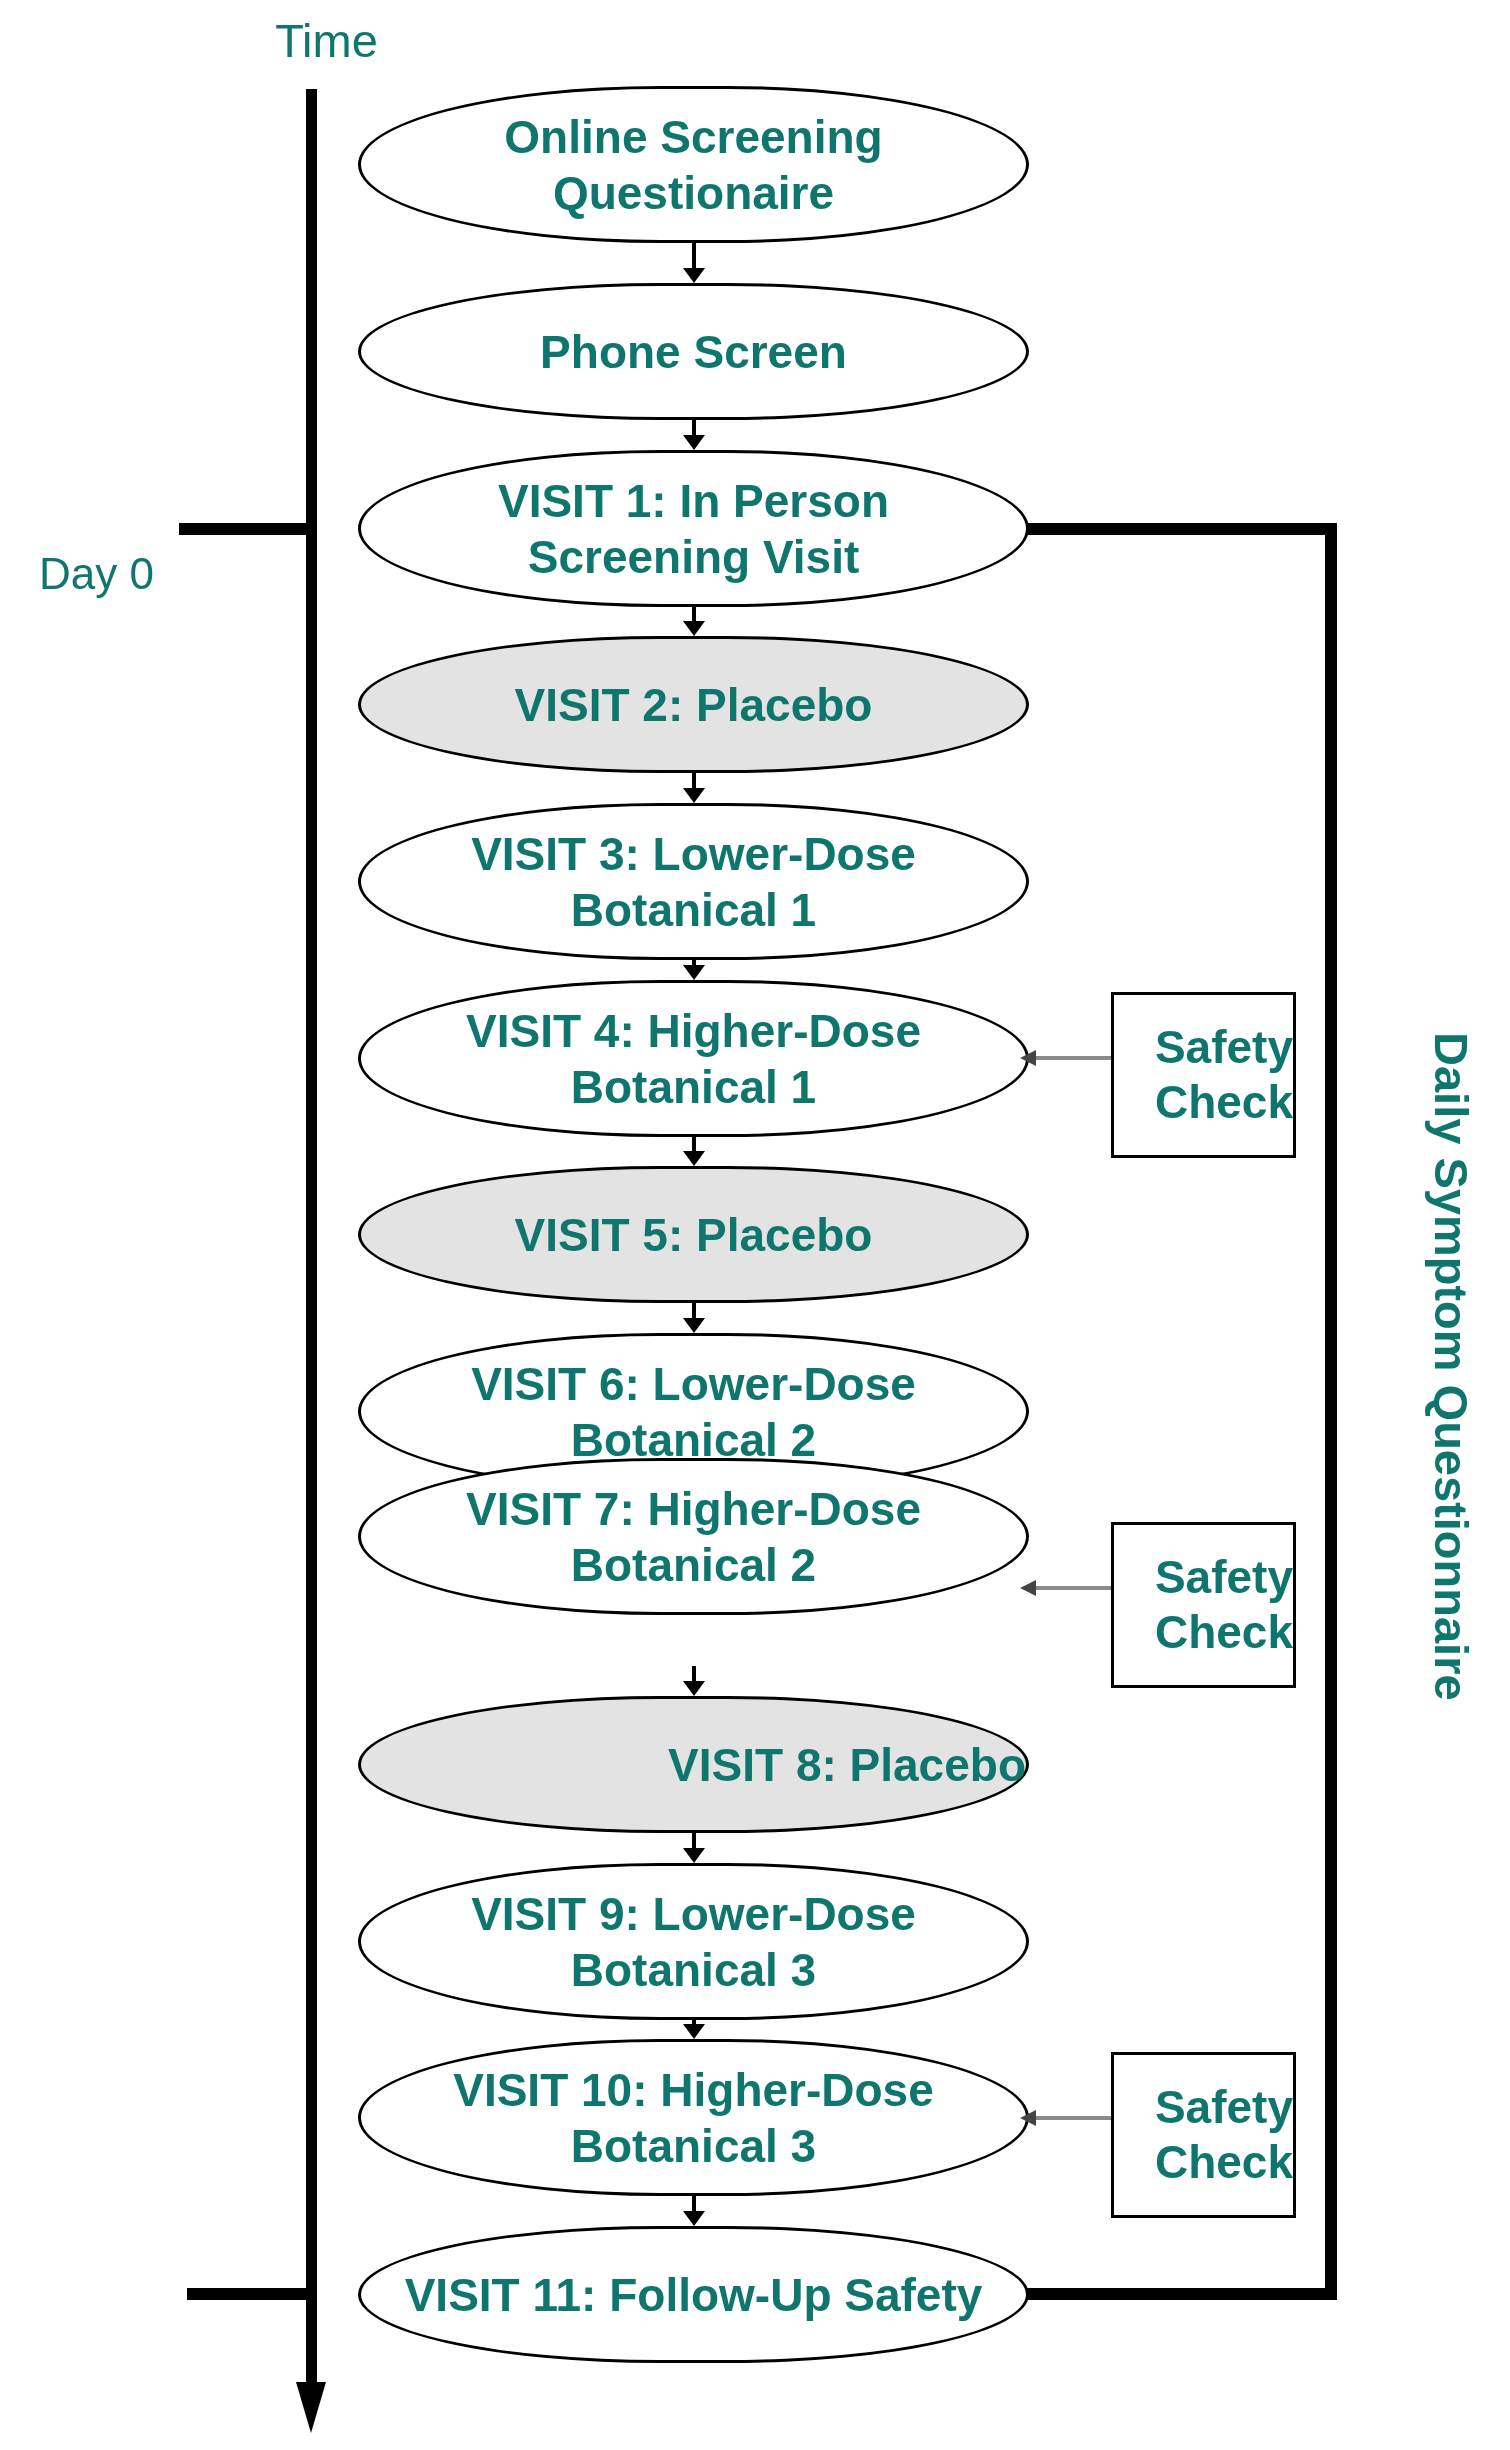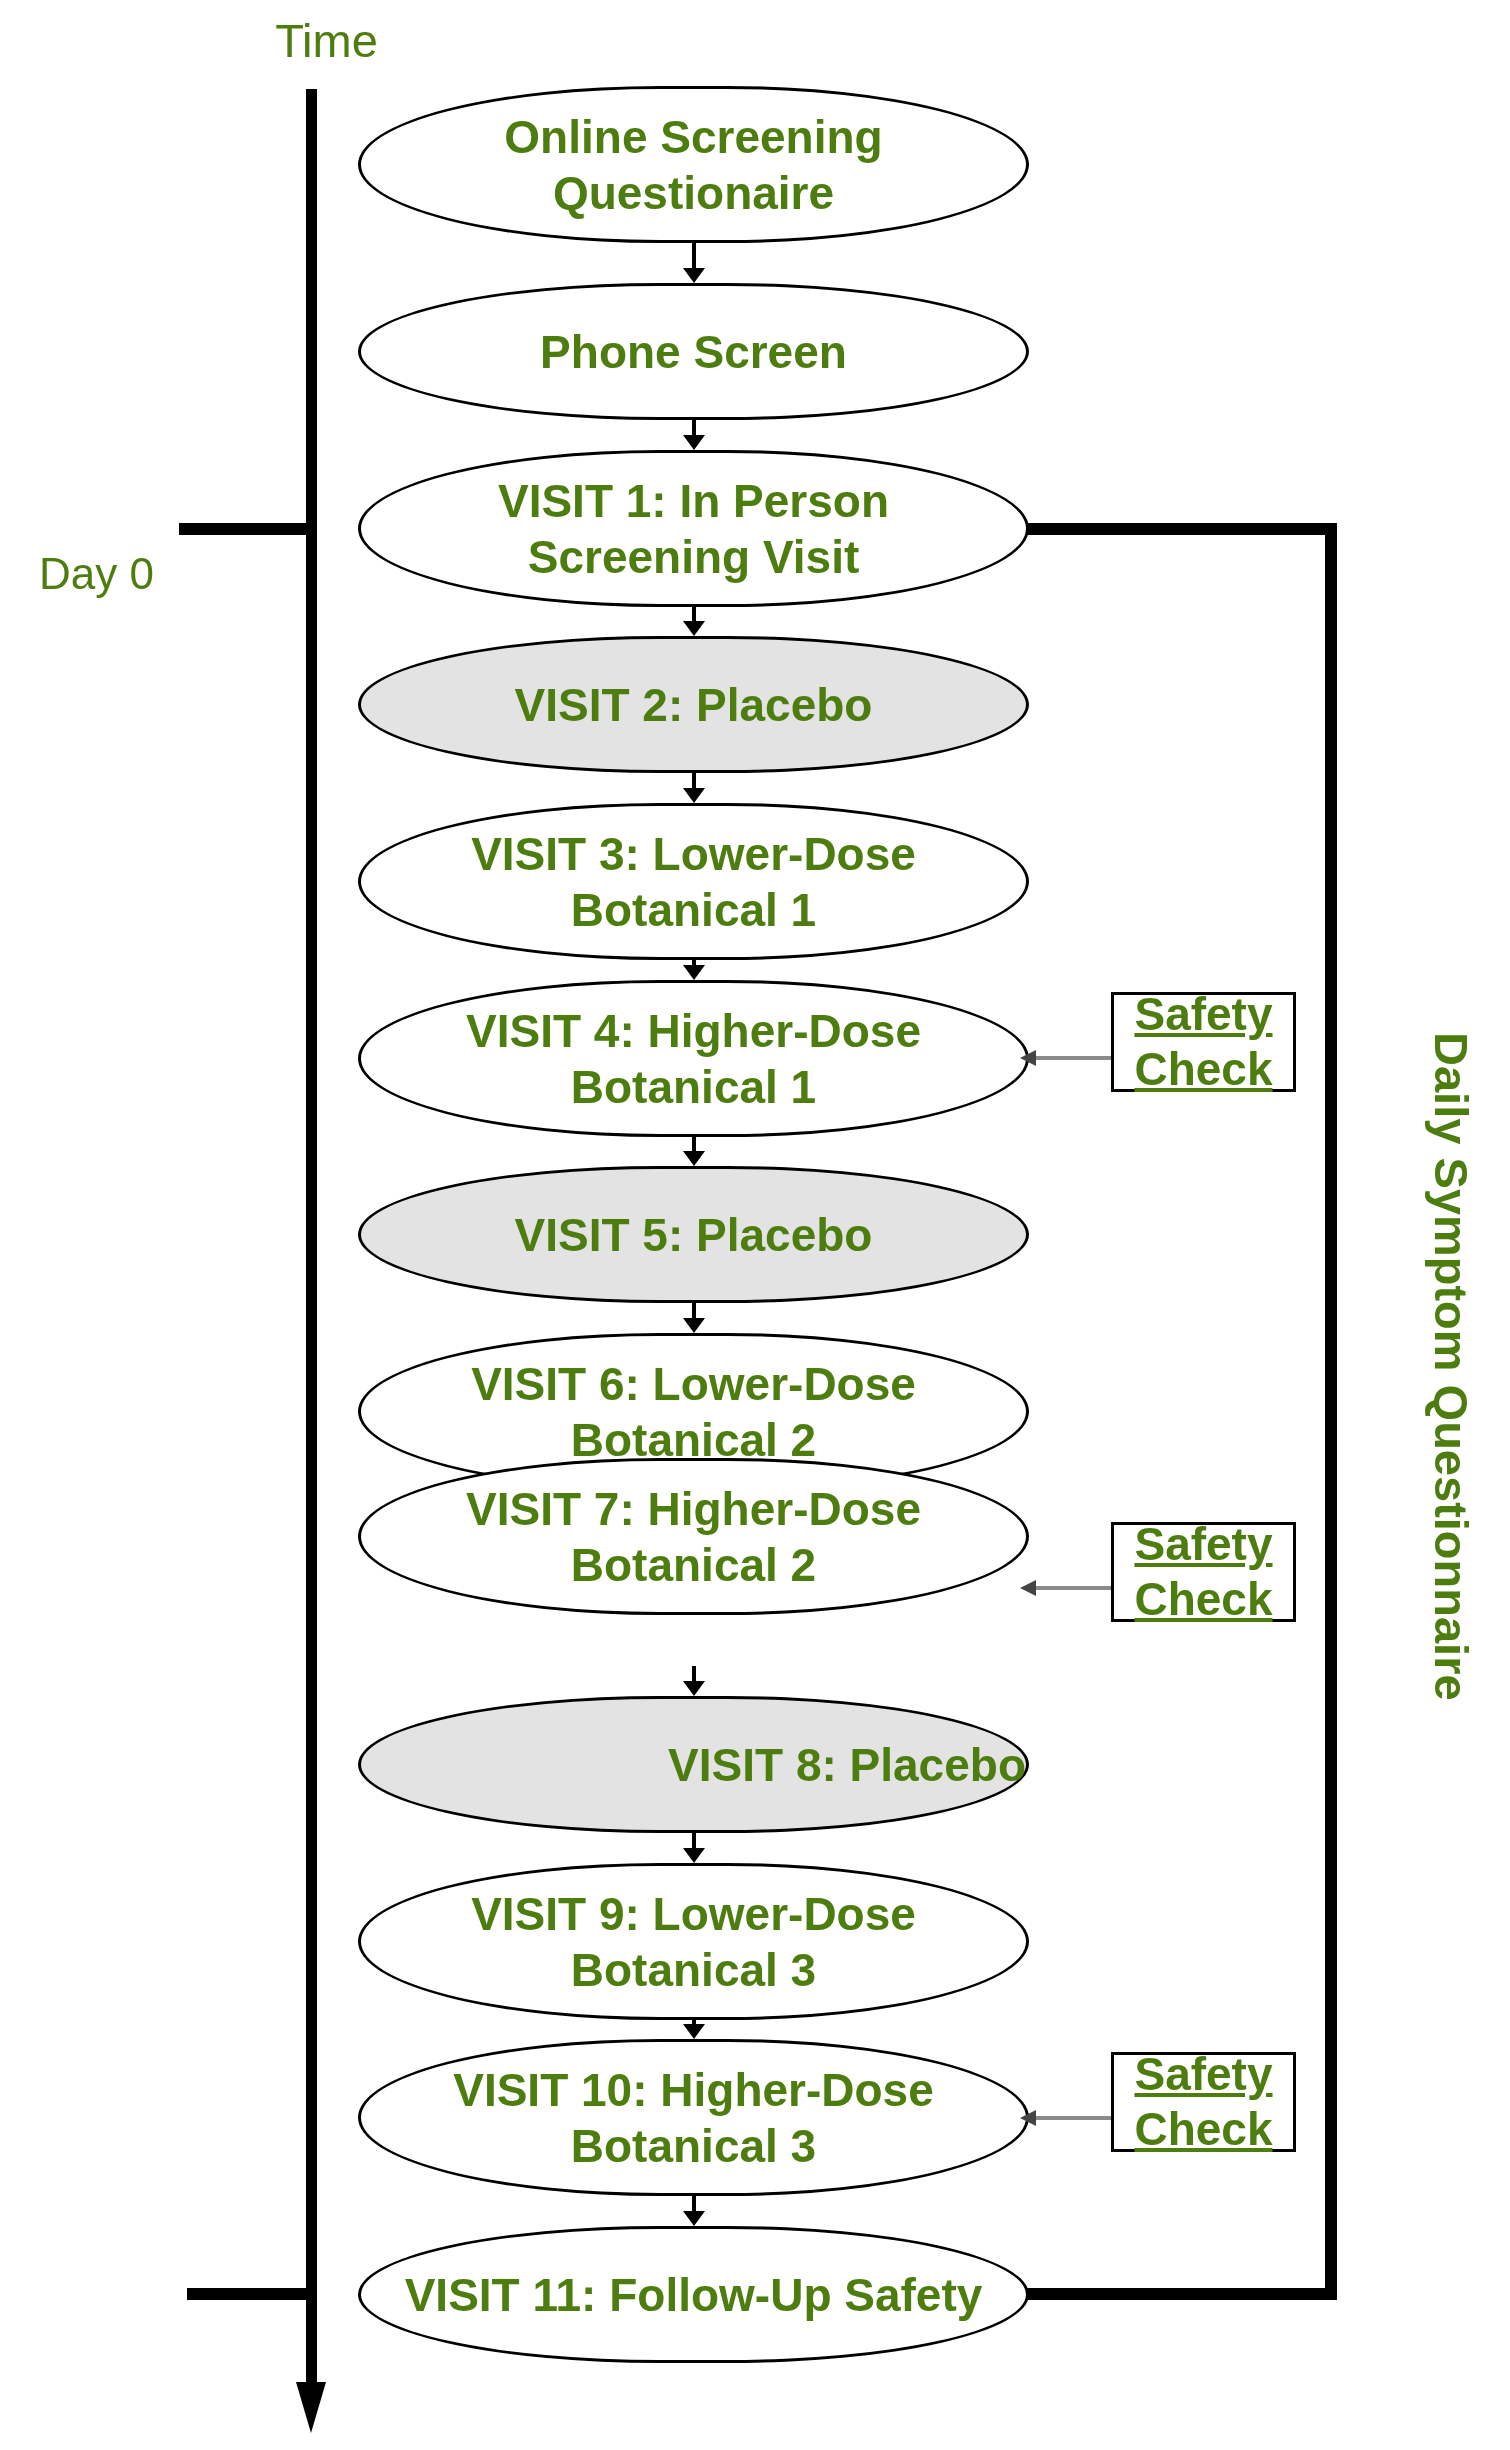--- a/index.html
+++ b/index.html
@@ -1,18 +1,18 @@
 <!DOCTYPE html>
 <html style="font-size:14.6px"><head>
 <meta charset="utf-8">
 <style>
   html,body { margin:0; padding:0; background:#fff; }
   #canvas {
     position:relative; width:1510px; height:2450px; background:#ffffff;
-    font-family:"Liberation Sans", sans-serif; color:#4d7c0f; overflow:hidden;
+    font-family:"Liberation Sans", sans-serif; color:#0f766e; overflow:hidden;
   }
   
   #time-label { position:absolute; left:258px; top:12.7px; width:137px; text-align:center;
     font-size:47px; line-height:55px; }
   #time-line { position:absolute; left:306px; top:89px; width:11px; height:2296px; background:#000; }
   #time-arrowhead { position:absolute; left:296px; top:2382px; width:0; height:0;
     border-left:15.5px solid transparent; border-right:15.5px solid transparent; border-top:51px solid #000; }
   
   .day-label { position:absolute; left:18px; width:157px; text-align:center; font-size:44px; line-height:49px; }
   #day0-label { top:501px;margin-top:48px; }
@@ -32,22 +32,22 @@
   .node { position:absolute; left:358px; width:671px; box-sizing:border-box;
     border:3.6px solid #000; border-radius:45% / 50%; background:#fff;
     display:flex; align-items:center; justify-content:center; text-align:center; }
   .node-label { font-weight:bold; font-size:46px; line-height:56px; white-space:pre-line; }
   
   .arrow { position:absolute; left:683px; width:22px; }
   .arrow-shaft { position:absolute; left:9px; top:0; width:3.6px; background:#000; }
   .arrow-head { position:absolute; left:0; bottom:0; width:0; height:0;
     border-left:11px solid transparent; border-right:11px solid transparent; border-top:15.5px solid #000; }
   
-  .safety-box { position:absolute; left:1111px; width:185px; height:100px; box-sizing:border-box;
-    border:3.6px solid #000; background:#fff; display:flex; align-items:center; justify-content:center;text-decoration:underline; }
+  .safety-box { position:absolute; left:1111px; width:185px; height:166px; box-sizing:border-box;
+    border:3.6px solid #000; background:#fff; display:flex; align-items:center; justify-content:flex-end; }
   .safety-label { font-weight:bold; font-size:46px; line-height:55px; white-space:pre-line; text-align:center; }
   .safety-connector-line { position:absolute; left:1036px; width:75px; height:3.6px; background:#8a8a8a; }
   .safety-connector-head { position:absolute; left:1020px; width:0; height:0;
     border-top:8.2px solid transparent; border-bottom:8.2px solid transparent; border-right:16.4px solid #444; }
 </style>
 </head>
 <body>
 
 <div id="canvas">
   <div id="time-label">Time</div>

